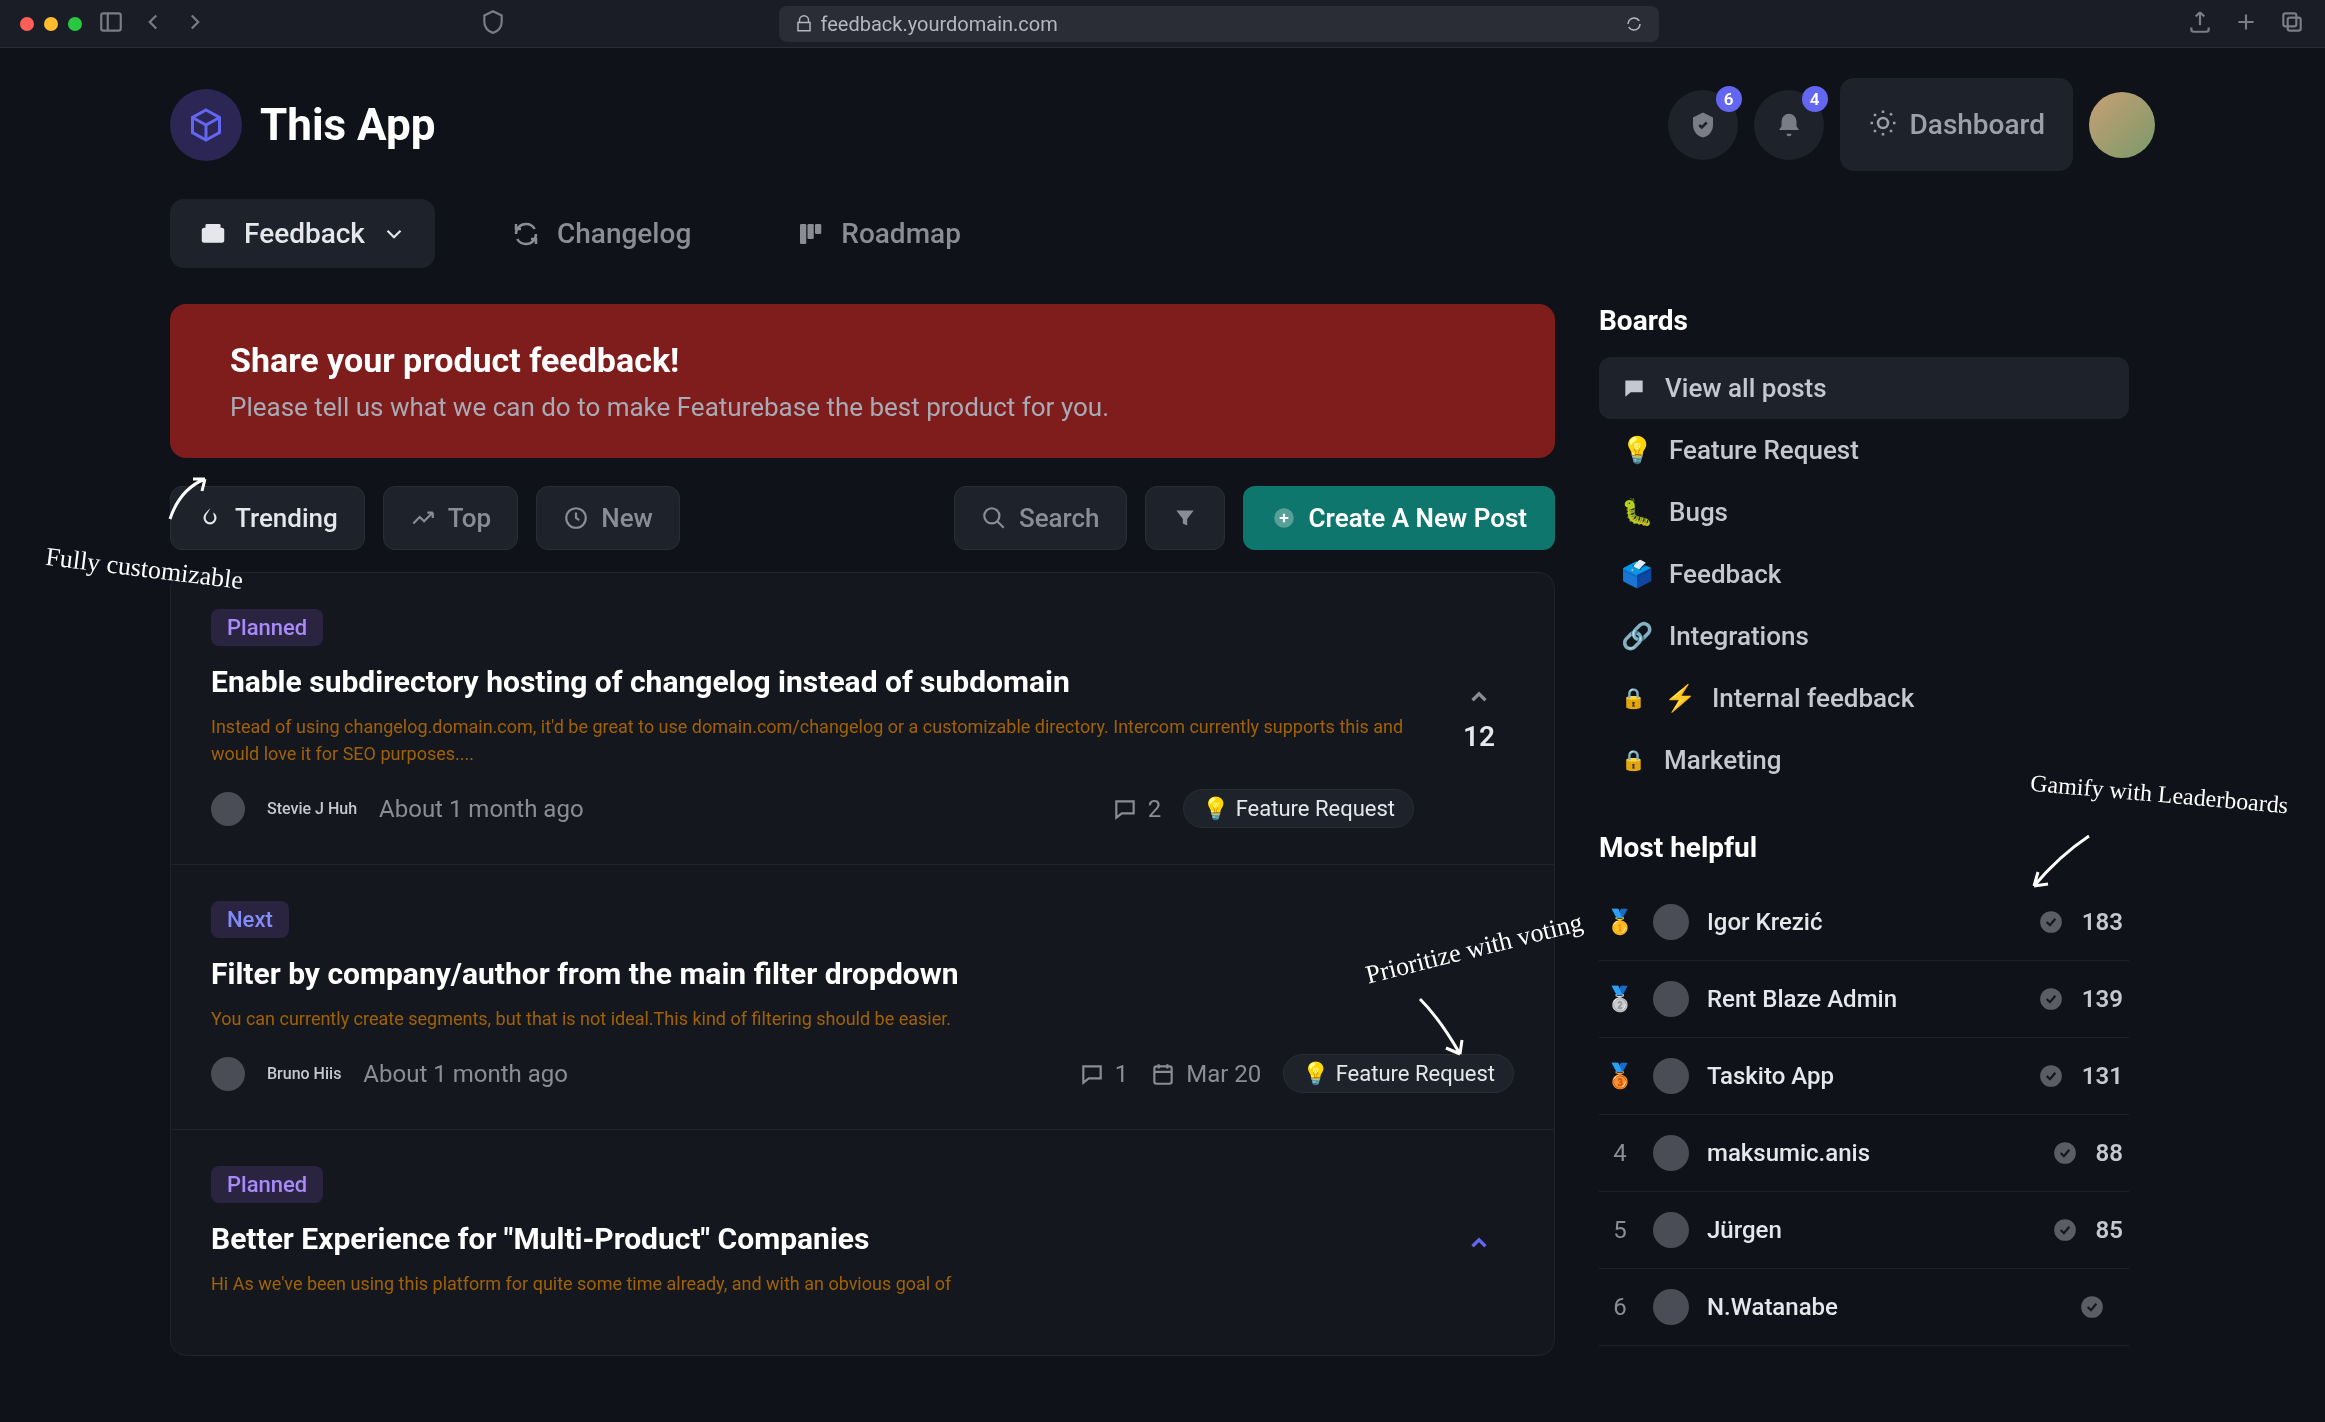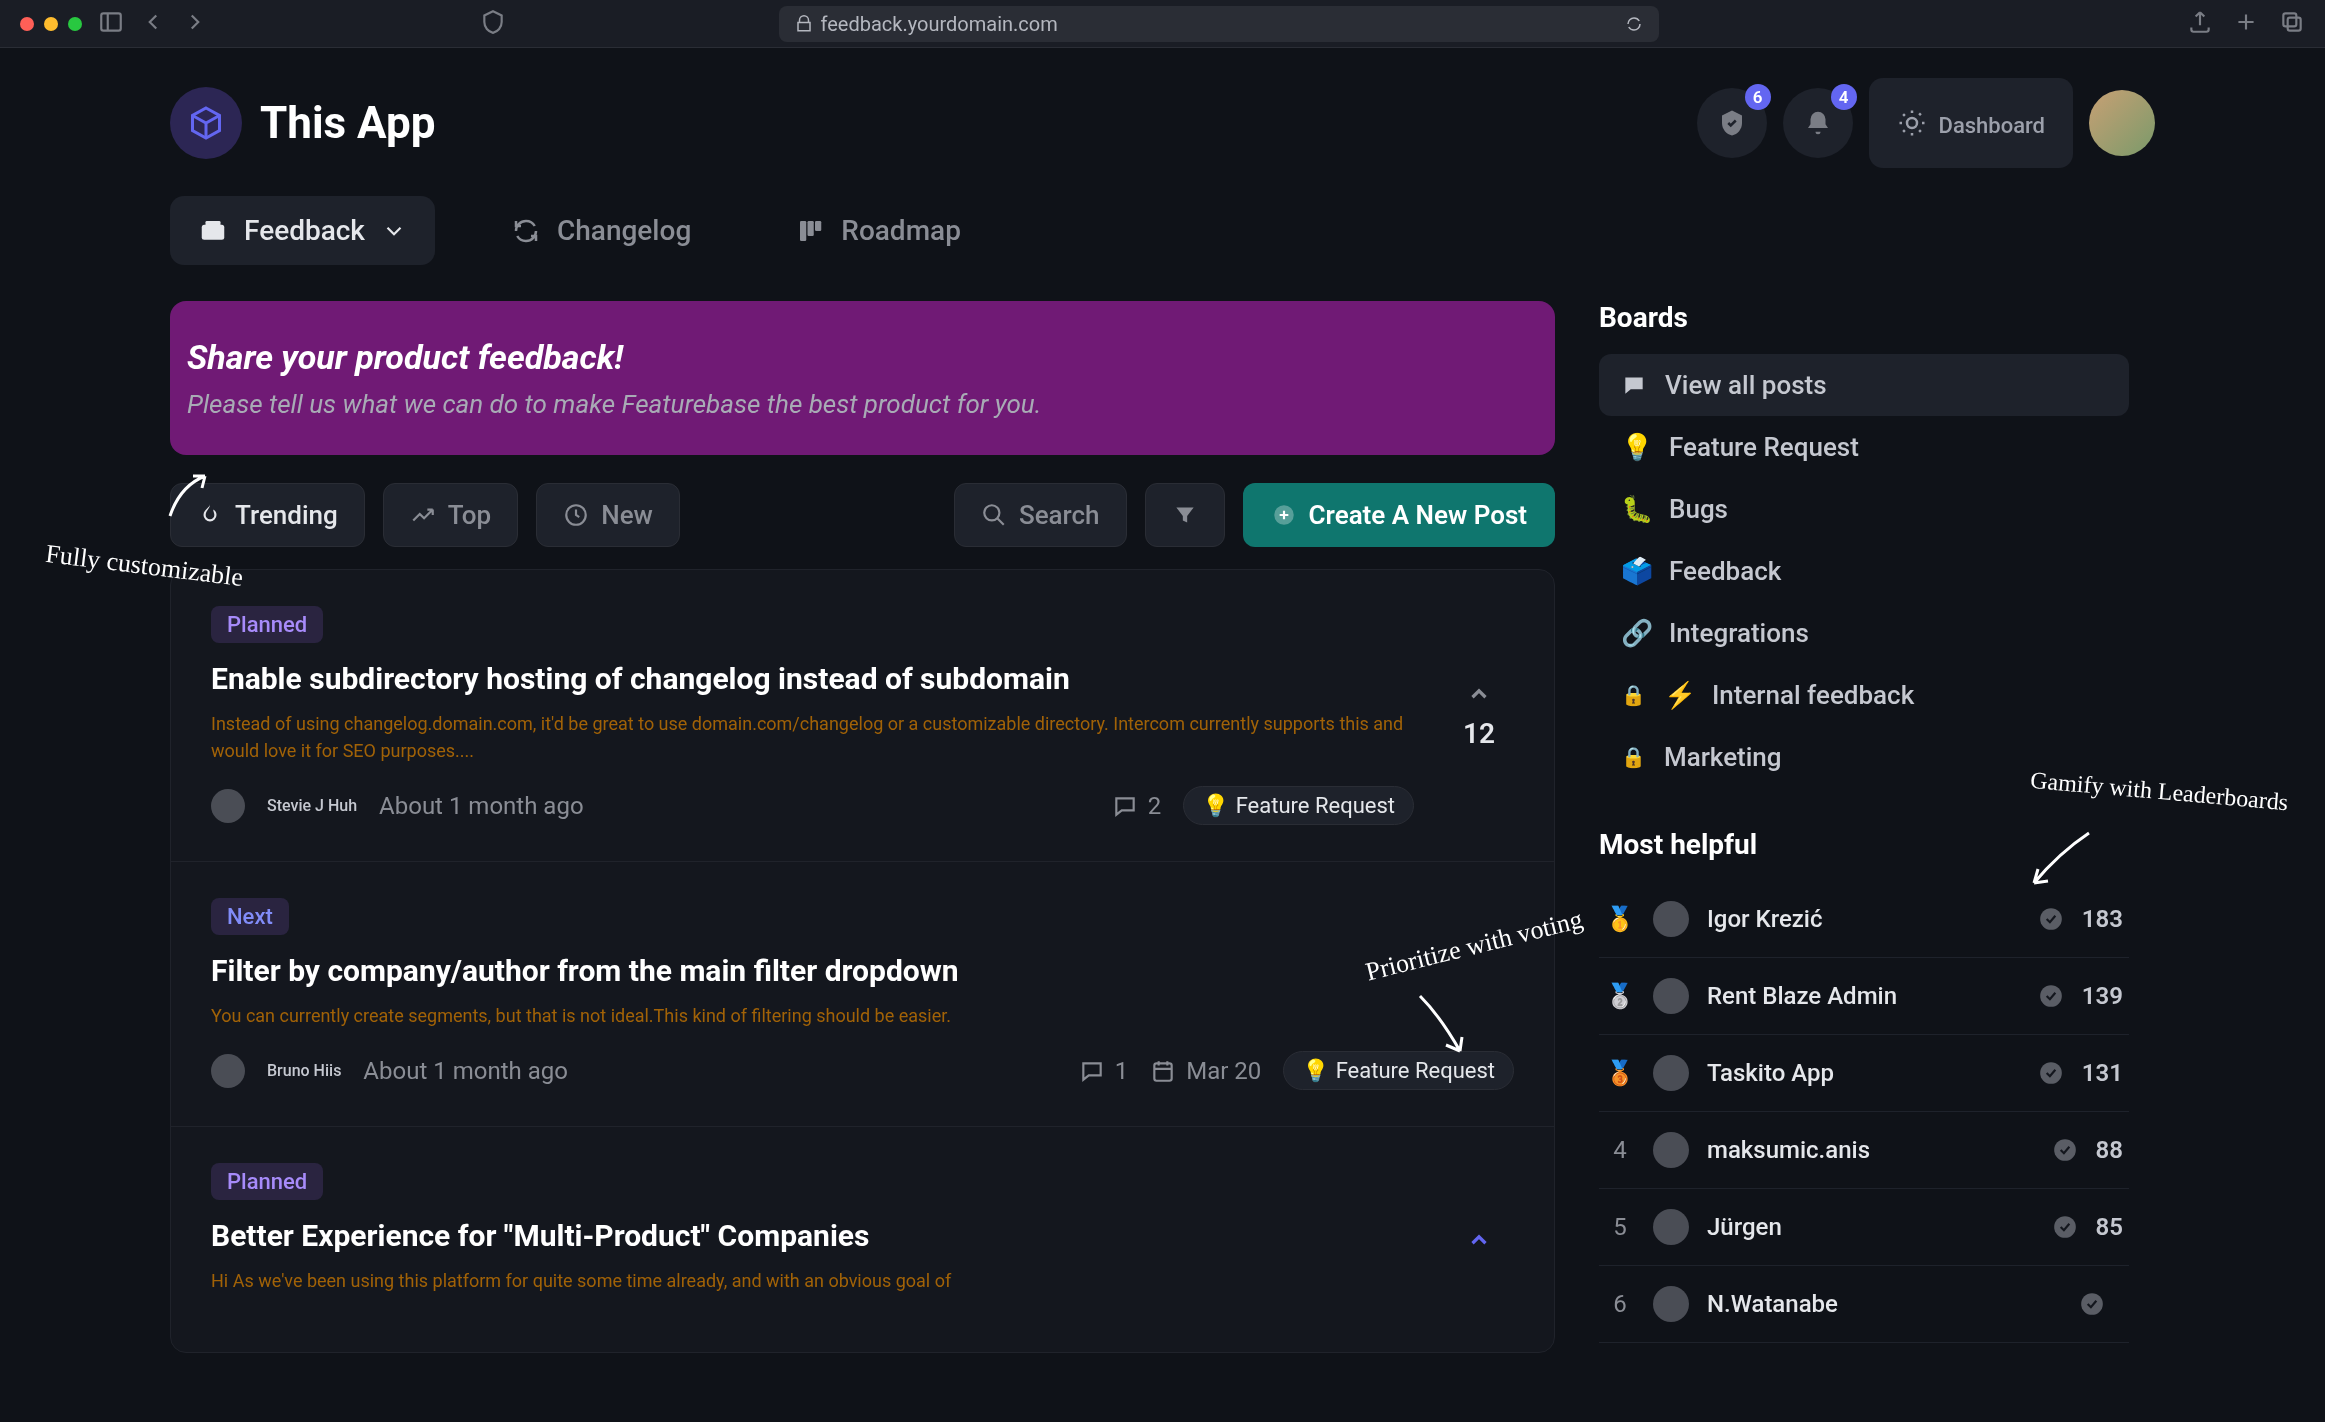--- a/index.html
+++ b/index.html
@@ -77,23 +77,23 @@
   color: #fff;
   border-radius: 50%;
   min-width: 26px; height: 26px;
   display: flex; align-items: center; justify-content: center;
   font-size: 17px; font-weight: 600;
 }
 .dashboard-btn {
   background: #1e222b;
   border-radius: 14px;
   padding: 30px 28px;
-  display: flex; align-items: flex-end; gap: 12px;
+  display: flex; align-items: flex-start; gap: 12px;
   color: #9ca0ab;
-  font-size: 22px; font-weight: 500;
+  font-size: 28px; font-weight: 500;
 }
 .avatar {
   width: 66px; height: 66px;
   border-radius: 50%;
   background: linear-gradient(135deg, #c8a074, #7a9a6a);
 }
 
 .nav-tabs { display: flex; gap: 48px; margin-bottom: 36px; }
 .nav-tab {
   display: flex; align-items: center; gap: 16px;
@@ -103,25 +103,24 @@
   font-size: 28px; font-weight: 500;
 }
 .nav-tab.active { background: #1e222b; color: #e5e7eb; }
 
 
 .main-layout { display: flex; gap: 44px; }
 .content-col { flex: 1; max-width: 1385px; position: relative; }
 .sidebar-col { width: 530px; }
 
 .banner {
-  background: #701a75;
+  background: #7f1d1d;
   border-radius: 16px;
-  padding: 36px 17px;
+  padding: 36px 60px;
   margin-bottom: 28px;
-  font-style: italic;
 }
 .banner-title { font-size: 34px; font-weight: 700; color: #fff; margin-bottom: 12px; }
 .banner-subtitle { font-size: 26px; color: #a8abb5; }
 
 .toolbar { display: flex; gap: 18px; margin-bottom: 22px; align-items: flex-end; }
 .pill {
   background: #1e222b;
   border: 1px solid #2a2d35;
   border-radius: 12px;
   padding: 16px 26px;

